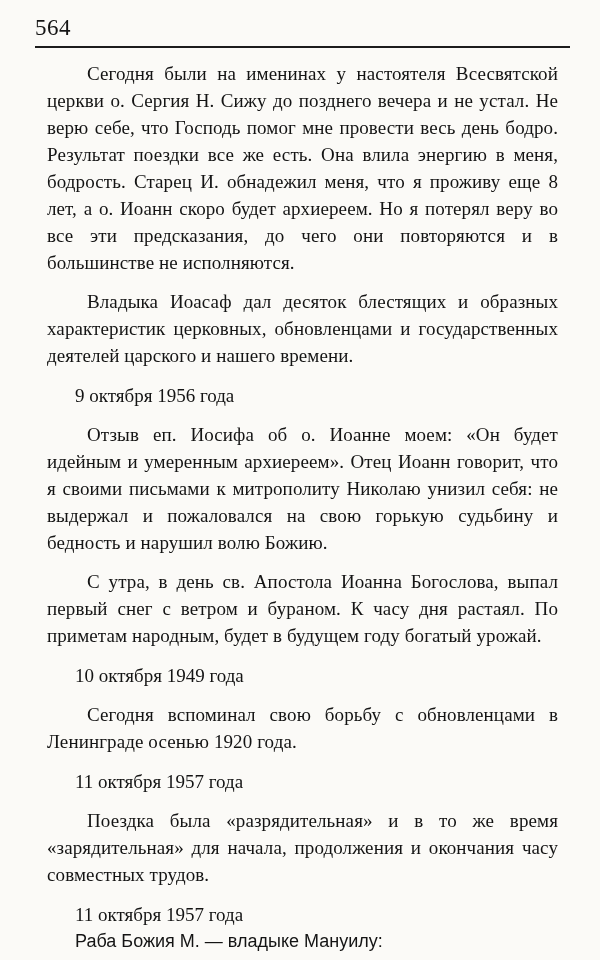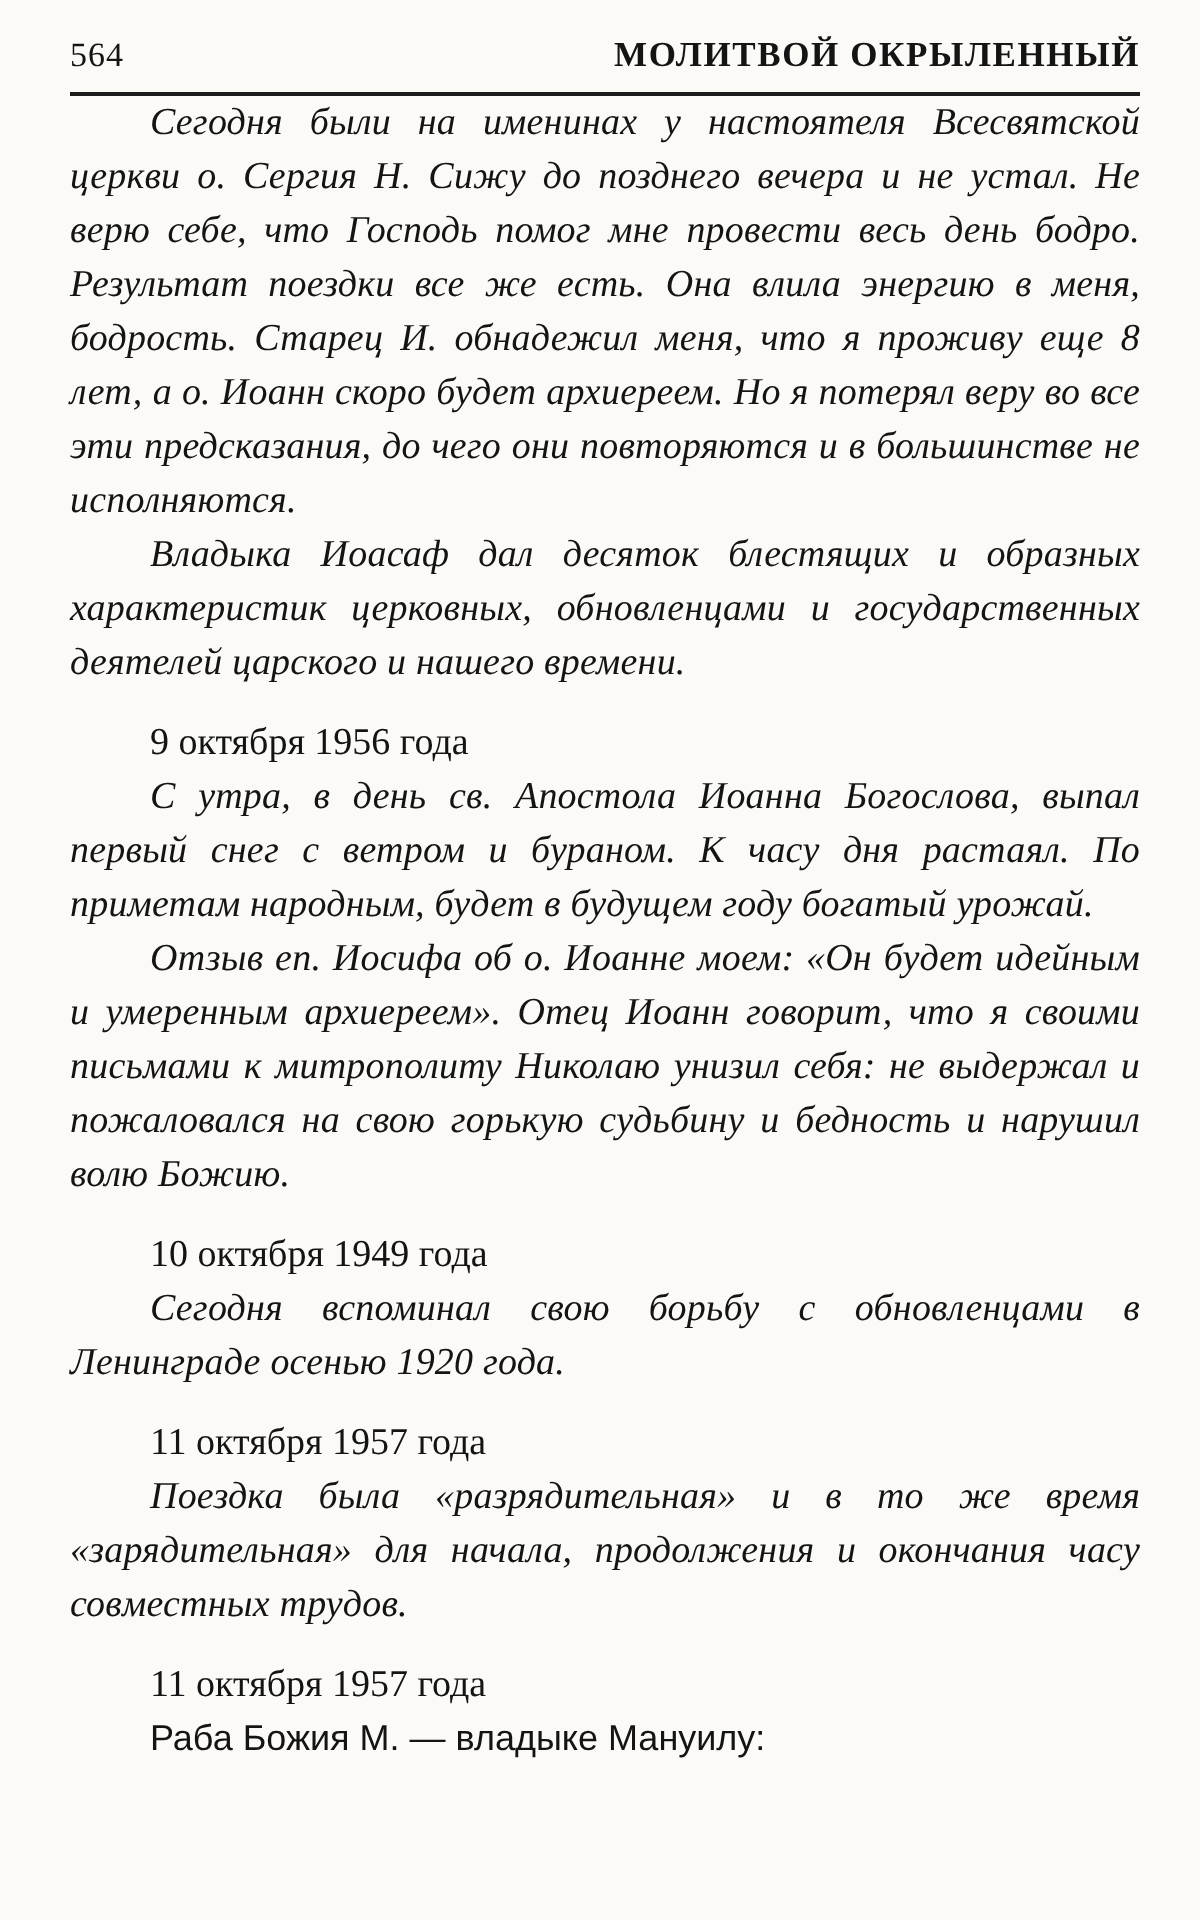--- a/index.html
+++ b/index.html
@@ -20,73 +20,71 @@
     box-sizing: border-box;
     padding: 14px 30px 0 35px;
     overflow: hidden;
   }
   .running-head {
     display: flex;
     justify-content: space-between;
     align-items: baseline;
   }
   .page-number {
-    font-size: 17px;
+    font-size: 23px;
     letter-spacing: 0.5px;
   }
   .running-title {
     font-weight: 700;
     font-size: 17.5px;
     letter-spacing: 0.8px;
   }
   .head-rule {
     border: none;
     border-top: 2px solid #1c1c1c;
     margin: 5px 0 0 0;
   }
   .entry-date {
     margin: 13px 0 0 0;
     text-indent: 40px;
     white-space: nowrap;
   }
   .para {
-    margin: 0;
+    margin: 12px;
     text-indent: 40px;
     text-align: justify;
     hyphens: auto;
     letter-spacing: 0.1px;
-    font-style: italic;
   }
   .salutation {
     margin: 0;
     text-indent: 40px;
     font-family: "Liberation Sans", "DejaVu Sans", sans-serif;
     font-size: 18px;
   }
 </style>
 </head>
 <body>
 
 <div class="page">
 
   <div class="running-head">
     <span class="page-number">564</span>
-    <span class="running-title">МОЛИТВОЙ ОКРЫЛЕННЫЙ</span>
   </div>
   <hr class="head-rule">
 
   <section>
     <p class="para">Сегодня были на именинах у настоятеля Всесвятской церкви о. Сергия Н. Сижу до позднего вечера и не устал. Не верю себе, что Господь помог мне провести весь день бодро. Результат поездки все же есть. Она влила энергию в меня, бодрость. Старец И. обнадежил меня, что я проживу еще 8 лет, а о. Иоанн скоро будет архиереем. Но я потерял веру во все эти предсказания, до чего они повторяются и в большинстве не исполняются.</p>
     <p class="para">Владыка Иоасаф дал десяток блестящих и образных характеристик церковных, обновленцами и государственных деятелей царского и нашего времени.</p>
   </section>
 
   <section>
     <p class="entry-date">9 октября 1956 года</p>
+    <p class="para">Отзыв еп. Иосифа об о. Иоанне моем: «Он будет идейным и умеренным архиереем». Отец Иоанн говорит, что я своими письмами к митрополиту Николаю унизил себя: не выдержал и пожаловался на свою горькую судьбину и бедность и нарушил волю Божию.</p>
     <p class="para">С утра, в день св. Апостола Иоанна Богослова, выпал первый снег с ветром и бураном. К часу дня растаял. По приметам народным, будет в будущем году богатый урожай.</p>
-    <p class="para">Отзыв еп. Иосифа об о. Иоанне моем: «Он будет идейным и умеренным архиереем». Отец Иоанн говорит, что я своими письмами к митрополиту Николаю унизил себя: не выдержал и пожаловался на свою горькую судьбину и бедность и нарушил волю Божию.</p>
   </section>
 
   <section>
     <p class="entry-date">10 октября 1949 года</p>
     <p class="para">Сегодня вспоминал свою борьбу с обновленцами в Ленинграде осенью 1920 года.</p>
   </section>
 
   <section>
     <p class="entry-date">11 октября 1957 года</p>
     <p class="para">Поездка была «разрядительная» и в то же время «зарядительная» для начала, продолжения и окончания часу совместных трудов.</p>

